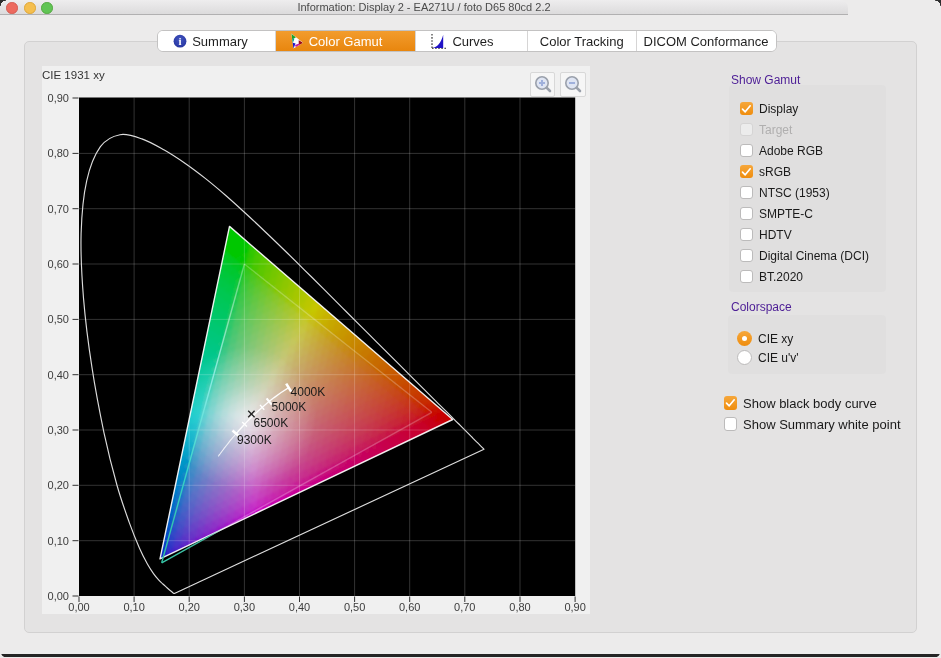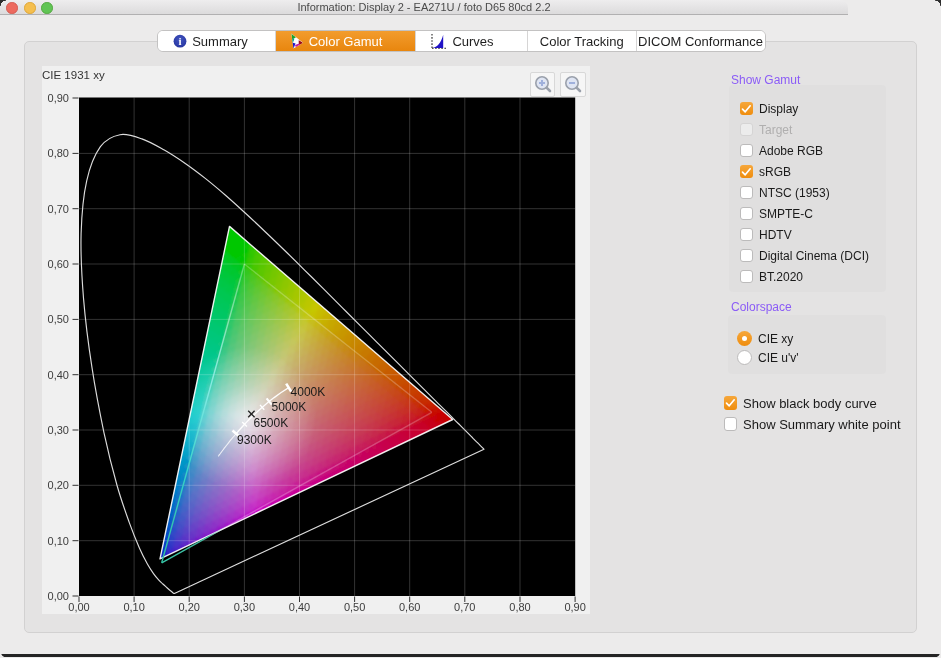--- a/index.html
+++ b/index.html
@@ -11,21 +11,21 @@
 .tl.y{left:24.2px;background:#f5bf4f;border:0.5px solid #dfa636}
 .tl.g{left:41.4px;background:#61c555;border:0.5px solid #52a73e}
 .panel{position:absolute;left:24px;top:41px;width:893px;height:592px;background:#e4e3e3;border:1px solid #d2d1d1;border-radius:5px}
 .tabs{position:absolute;left:157px;top:30px;height:22px;display:flex;border:1px solid #c3c2c2;border-radius:6px;overflow:hidden;background:#fff;z-index:5}
 .tab{display:flex;align-items:center;justify-content:center;font-size:13px;color:#1f1f1f;background:#fff;border-right:1px solid #d6d5d5;gap:5px}
 .tab:last-child{border-right:none}
 .tab.sel{background:linear-gradient(#f29c2d,#e8860e);color:#fff}
 .card{position:absolute;left:42px;top:66px;width:548px;height:547.5px;background:#f0f0f0}
 .ctitle{position:absolute;left:0;top:3px;width:548px;text-align:left;font-size:11.5px;color:#333}
 .zbtn{position:absolute;top:5.5px;width:25.5px;height:25px;background:#f6f6f6;border:1px solid #d8d8d8;border-radius:2px}
-.gl{position:absolute;font-size:12px;color:#8b5cf6}
+.gl{position:absolute;font-size:12px;color:#4c1d95}
 .gbox{position:absolute;background:#e0dfdf;border-radius:4px}
 .row{position:absolute;display:flex;align-items:center;font-size:12px;color:#1a1a1a}
 .cb{width:13.5px;height:13.5px;border-radius:3px;background:#fff;border:1px solid #bcbbbb;margin-right:6px;position:relative;flex:none}
 .cb.on{background:linear-gradient(#f6a73b,#ef8d0e);border:none}
 .cb.dis{background:#ececec;border:1px solid #d5d4d4}
 .cb.on svg{position:absolute;left:1.5px;top:2px}
 .rad{width:15px;height:15px;border-radius:50%;background:#fff;border:1px solid #bcbbbb;margin-right:6px;position:relative;flex:none}
 .rad.on{background:linear-gradient(#f6a73b,#ef8d0e);border:none}
 .rad.on:after{content:"";position:absolute;left:5px;top:5px;width:5px;height:5px;border-radius:50%;background:#fff}
 .dim{color:#b0afaf}
@@ -74,21 +74,21 @@
             <circle cx="7.2" cy="7.6" r="2.2" fill="#fff"></circle>
           </g>
         </g>
       </svg>Color Gamut</div>
 <div class="tab" style="width:112px"><svg style="margin-left:-18px" width="16" height="15" viewBox="0 0 16 15">
         <line x1="1" y1="0" x2="1" y2="15" stroke="#222" stroke-width="1.1" stroke-dasharray="1.6,1.5"></line>
         <line x1="1" y1="14.2" x2="15" y2="14.2" stroke="#222" stroke-width="1.1" stroke-dasharray="1.6,1.5"></line>
         <path d="M1.5 14 C6 13.2 10 9.5 12.2 0.8 L12.2 14 Z" fill="#2012c6"></path>
       </svg>Curves</div>
 <div class="tab" style="width:108.5px">Color Tracking</div>
-<div class="tab" style="width:128px">DICOM Conformance</div>
+<div class="tab" style="width:139px">DICOM Conformance</div>
 </div>
 
 <div class="card">
 <div class="ctitle">CIE 1931 xy</div>
 <div class="zbtn" style="left:487.5px">
       <svg width="21" height="21" viewBox="0 0 21 21" style="position:absolute;left:2px;top:1.5px">
         <circle cx="9" cy="9" r="6.2" fill="#dfe5f3" stroke="#9aa0ab" stroke-width="1.6"></circle>
         <line x1="13.8" y1="13.8" x2="17" y2="17" stroke="#9aa0ab" stroke-width="2.6" stroke-linecap="round"></line>
         <line x1="6" y1="9" x2="12" y2="9" stroke="#9fb0dc" stroke-width="2"></line>
         <line x1="9" y1="6" x2="9" y2="12" stroke="#9fb0dc" stroke-width="2"></line>

